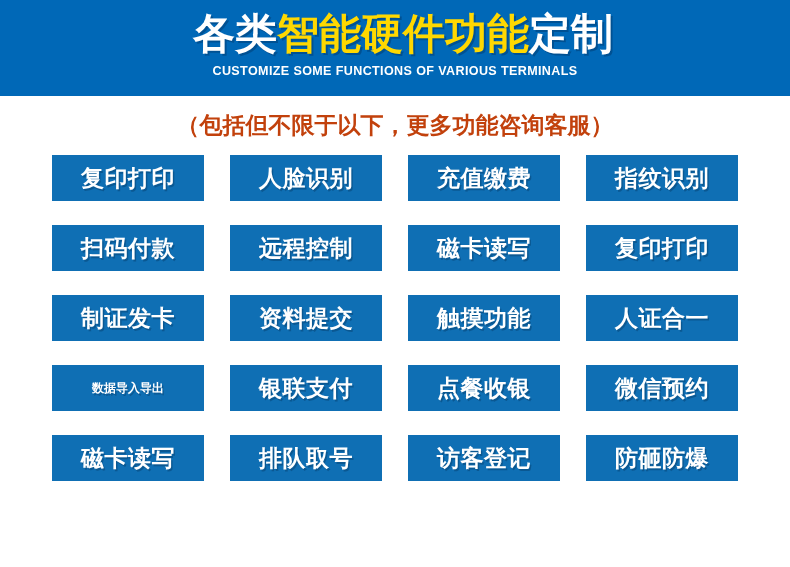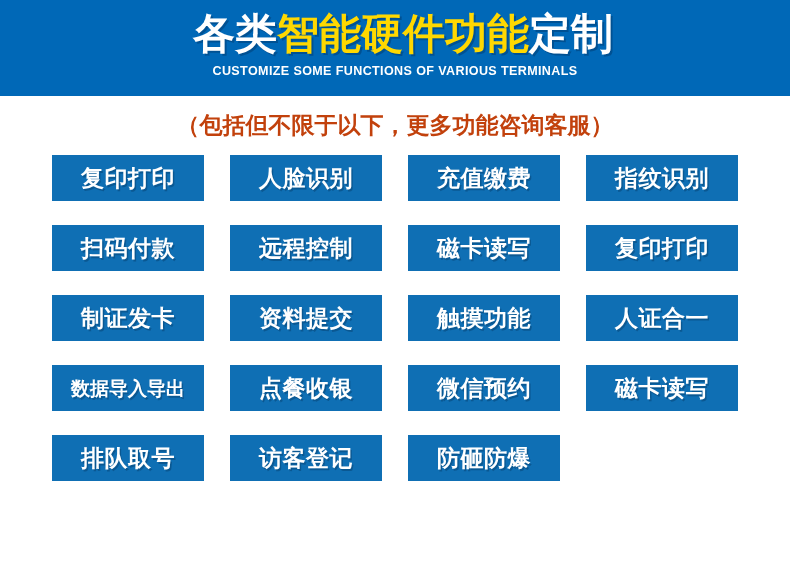--- a/index.html
+++ b/index.html
@@ -90,21 +90,21 @@
     font-size: 23px;
     font-weight: bold;
     letter-spacing: 0.5px;
     line-height: 1;
     box-sizing: border-box;
     text-shadow: 1.5px 1.5px 0 rgba(0,35,70,0.30);
     white-space: nowrap;
     user-select: none;
   }
   .feature-chip.long {
-    font-size: 19px;
+    font-size: 12px;
     letter-spacing: 0px;
   }
 </style>
 </head>
 <body>
 
 <div id="banner">
   <div id="banner-title">
     <span class="seg-white">各类</span><span class="seg-accent">智能硬件功能</span><span class="seg-white">定制</span>
   </div>
@@ -120,19 +120,20 @@
     <div class="feature-chip">指纹识别</div>
     <div class="feature-chip">扫码付款</div>
     <div class="feature-chip">远程控制</div>
     <div class="feature-chip">磁卡读写</div>
     <div class="feature-chip">复印打印</div>
     <div class="feature-chip">制证发卡</div>
     <div class="feature-chip">资料提交</div>
     <div class="feature-chip">触摸功能</div>
     <div class="feature-chip">人证合一</div>
     <div class="feature-chip long">数据导入导出</div>
+    <div class="feature-chip">银联支付</div>
     <div class="feature-chip">点餐收银</div>
     <div class="feature-chip">微信预约</div>
     <div class="feature-chip">磁卡读写</div>
     <div class="feature-chip">排队取号</div>
     <div class="feature-chip">访客登记</div>
     <div class="feature-chip">防砸防爆</div>
   </div>
 
 </body></html>

